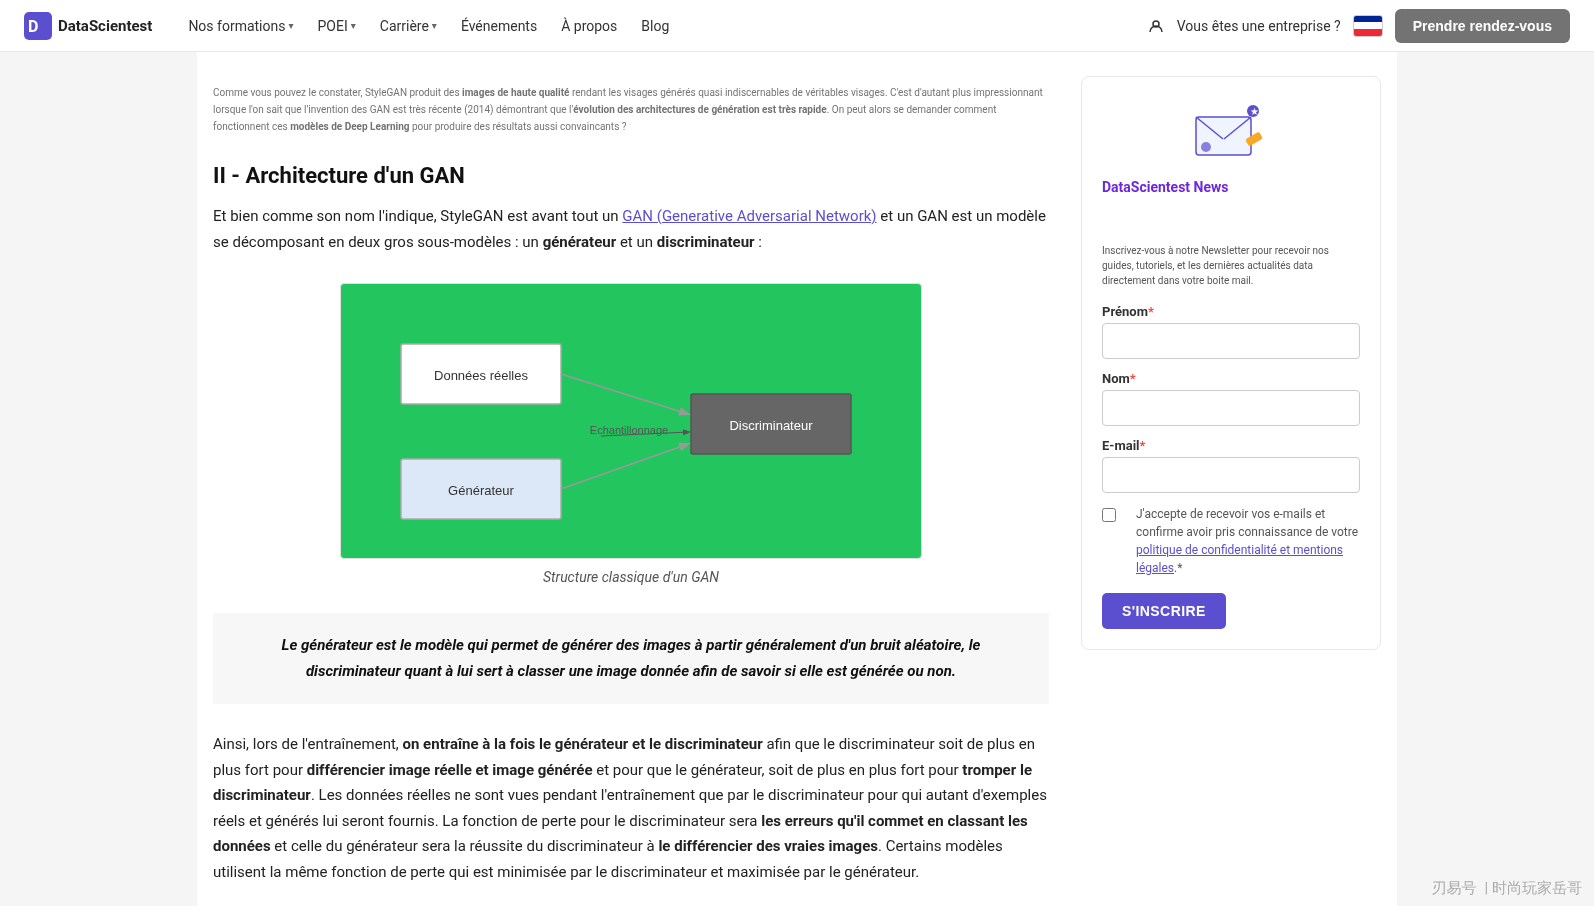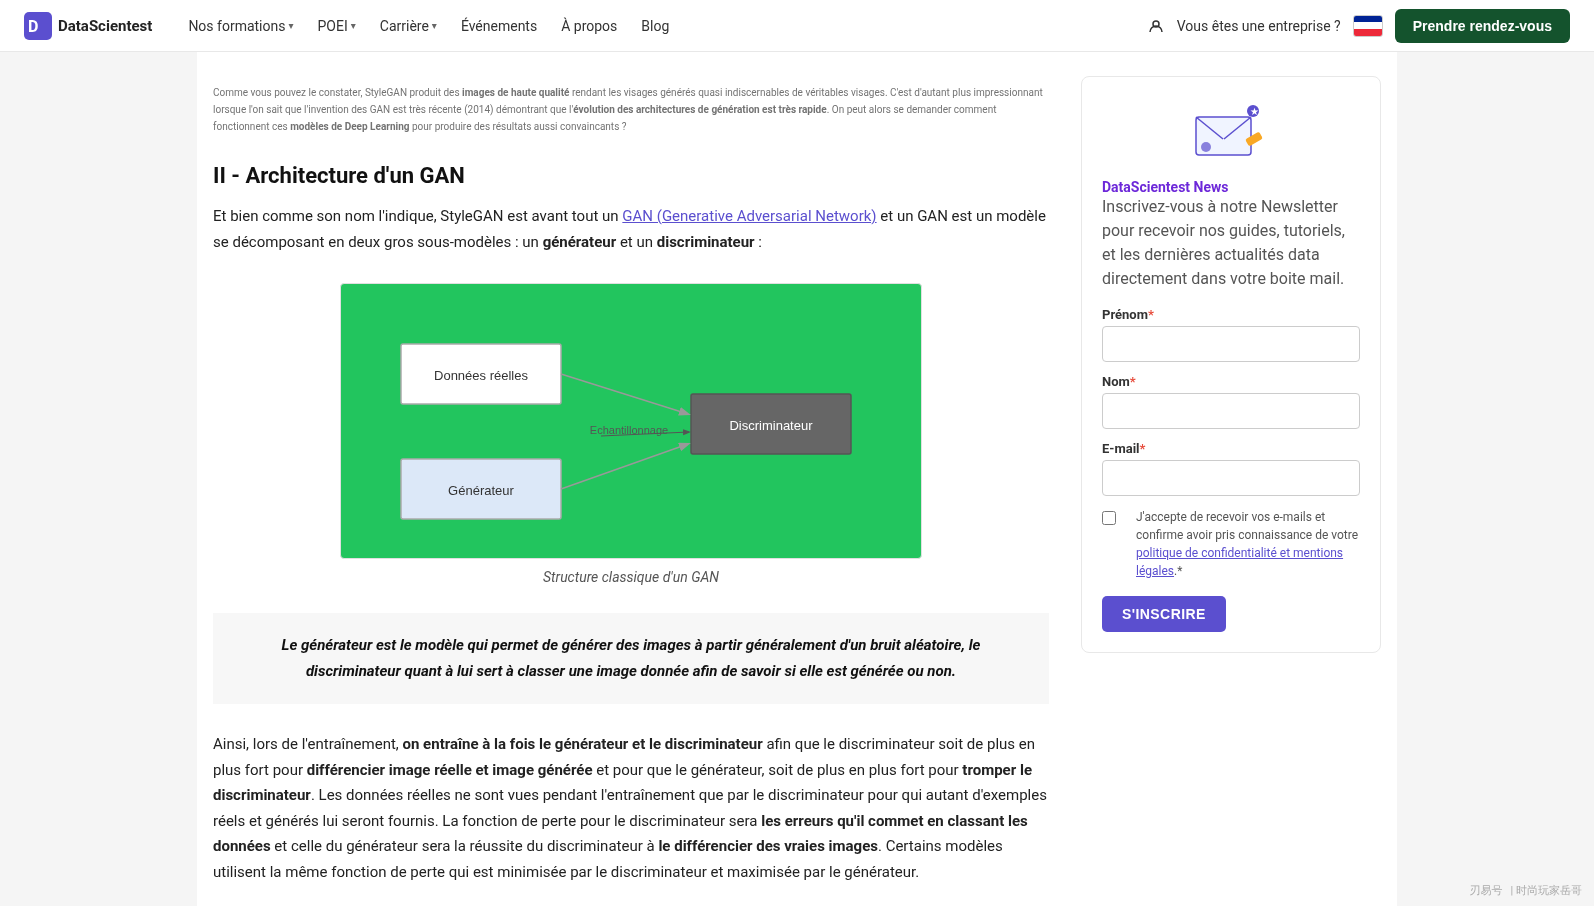--- a/index.html
+++ b/index.html
@@ -77,21 +77,21 @@
       border: 1px solid #ccc;
       border-radius: 3px;
       overflow: hidden;
       display: flex;
       flex-direction: column;
     }
     .flag-blue { flex: 1; background: #002395; }
     .flag-white { flex: 1; background: #fff; }
     .flag-red { flex: 1; background: #ED2939; }
     .nav-cta {
-      background: #14532d;
+      background: #737373;
       color: #fff;
       border: none;
       padding: 9px 18px;
       border-radius: 6px;
       font-size: 14px;
       font-weight: 600;
       cursor: pointer;
       white-space: nowrap;
     }
 
@@ -202,24 +202,25 @@
       width: 80px;
       height: 70px;
     }
     .newsletter-title {
       font-size: 14px;
       font-weight: 700;
       color: #6d28d9;
       margin-bottom: 0;
     }
     .newsletter-desc {
-      font-size: 16px;
+      font-size: 10px;
       color: #555;
       line-height: 1.5;
       margin-bottom: 16px;
+      margin-top: 48px;
     }
     .form-field {
       margin-bottom: 12px;
     }
     .form-label {
       font-size: 13px;
       color: #333;
       margin-bottom: 4px;
       display: block;
       font-weight: bold;
@@ -264,21 +265,21 @@
       letter-spacing: 0.03em;
       cursor: pointer;
       width: auto;
     }
 
     
     .watermark {
       position: fixed;
       bottom: 8px;
       right: 12px;
-      font-size: 11px;
+      font-size: 15px;
       color: #aaa;
       display: flex;
       gap: 8px;
     }
     .wm-item { color: #aaa; }
   </style>
 </head>
 <body>
 
 <nav>

